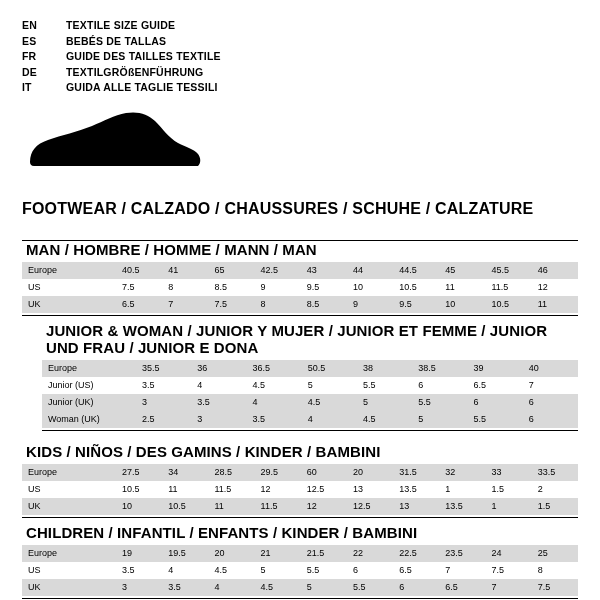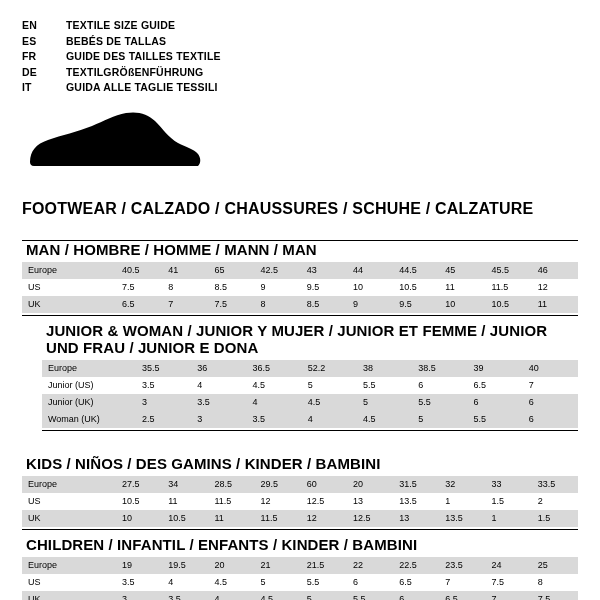--- a/index.html
+++ b/index.html
@@ -191,21 +191,21 @@
 
   <div class="group" style="margin-top:6px;margin-left:20px;">
     <div class="group-title">JUNIOR &amp; WOMAN / JUNIOR Y MUJER / JUNIOR ET FEMME / JUNIOR UND FRAU / JUNIOR E DONA</div>
     <table class="size">
       <tbody>
           <tr class="shaded">
         <td class="rowlabel">Europe</td>
         <td>35.5</td>
         <td>36</td>
         <td>36.5</td>
-        <td>52.2</td>
+        <td>50.5</td>
         <td>38</td>
         <td>38.5</td>
         <td>39</td>
         <td>40</td>
       </tr>
       <tr>
         <td class="rowlabel">Junior (US)</td>
         <td>3.5</td>
         <td>4</td>
         <td>4.5</td>
@@ -235,21 +235,21 @@
         <td>4.5</td>
         <td>5</td>
         <td>5.5</td>
         <td>6</td>
       </tr>
     </tbody>
       </table>
     <div class="divider"></div>
   </div>
 
-  <div class="group" style="margin-top:24px;">
+  <div class="group" style="margin-top:12px;">
     <div class="group-title">KIDS / NIÑOS / DES GAMINS / KINDER / BAMBINI</div>
     <table class="size">
       <tbody>
           <tr class="shaded">
         <td class="rowlabel">Europe</td>
         <td>27.5</td>
         <td>34</td>
         <td>28.5</td>
         <td>29.5</td>
         <td>60</td>

